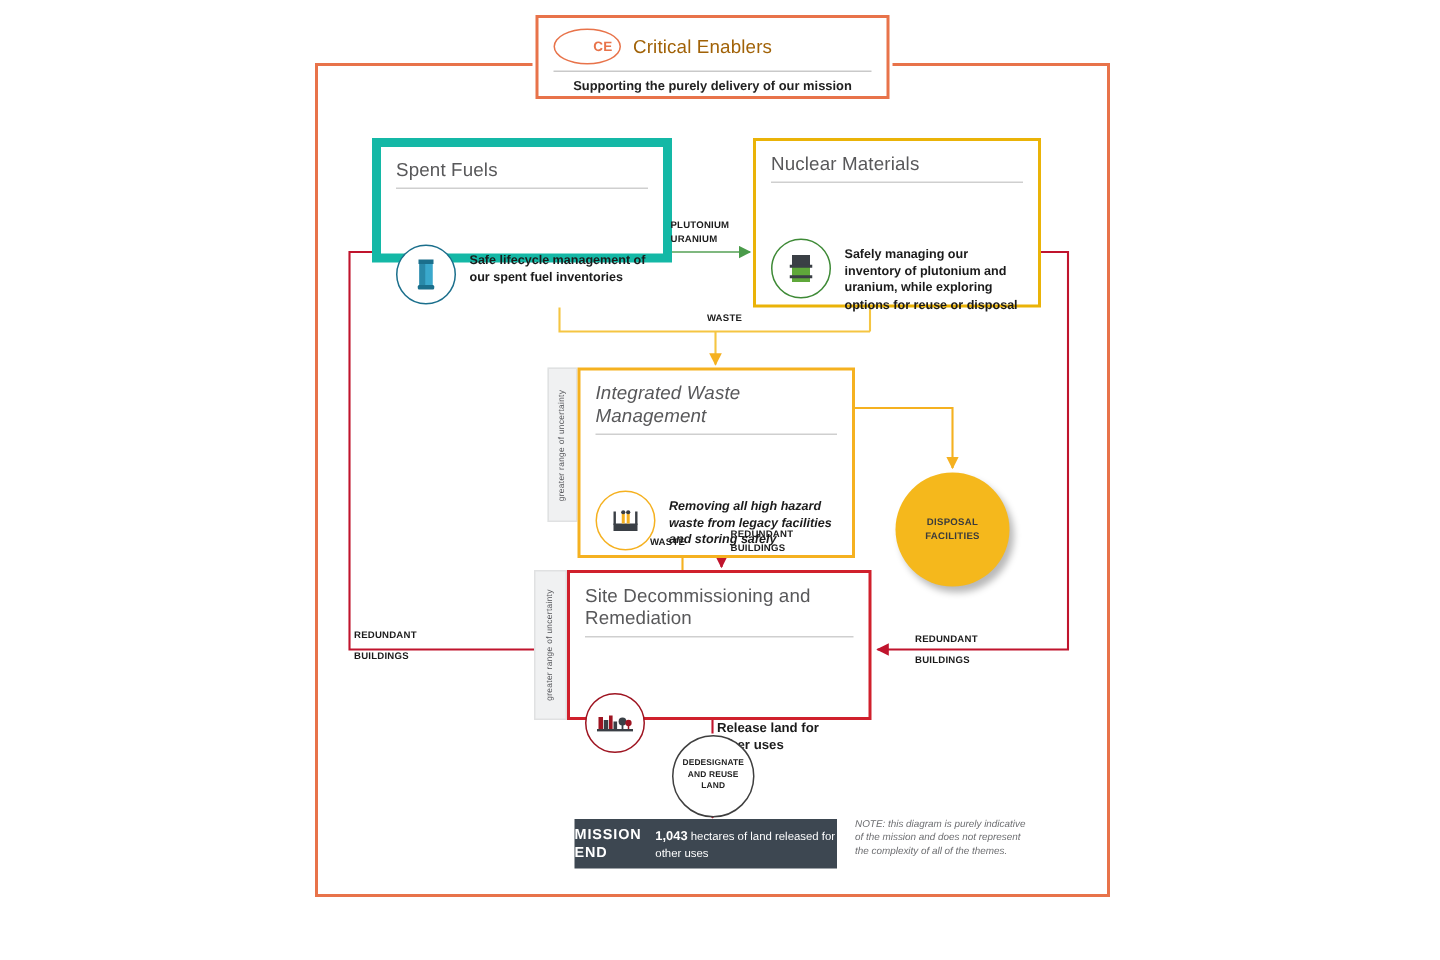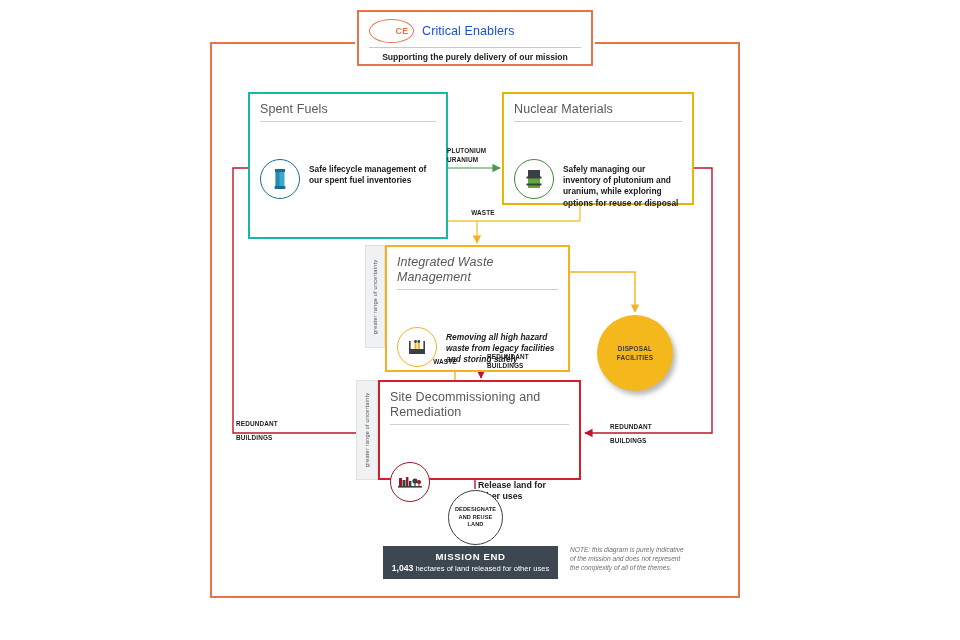--- a/index.html
+++ b/index.html
@@ -29,37 +29,37 @@
   }
   #ce-top{display:flex;align-items:center;gap:8px;height:26px;}
   .ce-badge{
     width:22px;height:22px;border-radius:50%;
     border:1.6px solid #e8734a;color:#e8734a;
     font-size:9px;font-weight:bold;letter-spacing:.2px;
     display:flex;align-items:center;justify-content:center;
     flex:0 0 22px;
     padding-left:21px;
   }
-  .ce-title{font-size:12.5px;color:#1d4ed8;letter-spacing:.1px;}
+  .ce-title{font-size:12.5px;color:#a16207;letter-spacing:.1px;}
   .ce-rule{height:1px;background:#c9c9c9;margin:3px 0 4px 0;}
   .ce-sub{font-size:8.6px;font-weight:bold;color:#222;text-align:center;}
 
   
   .card{background:#ffffff;padding:8px 10px 8px 10px;}
   .card-title{font-size:12.5px;color:#58585a;letter-spacing:.1px;line-height:15px;}
   .card-rule{height:1px;background:#cfcfcf;margin:4px 0 8px 0;}
   .card-body{display:flex;align-items:flex-start;gap:9px;margin-top:37px;}
   .icon-circle{
     width:38px;height:38px;border-radius:50%;
     flex:0 0 38px;display:flex;align-items:center;justify-content:center;
     background:#fff;
   }
   .card-text{font-size:8.4px;font-weight:bold;color:#1b1b1b;line-height:11.2px;padding-top:5px;}
 
-  #card-spent-fuels{left:248px;top:92px;width:200px;height:147px;border:2px solid #14b8a6;}
+  #card-spent-fuels{left:248px;top:92px;width:200px;height:83px;border:6px solid #14b8a6;}
   #card-nuclear-materials{left:502px;top:92px;width:192px;height:113px;border:2px solid #eab308;}
   #card-iwm{left:385px;top:245px;width:185px;height:127px;border:2px solid #f5b120;font-style:italic;}
   #card-sdr{left:378px;top:380px;width:203px;height:100px;border:2px solid #d0202c;}
 
   
   .unc-strip{
     background:#f0f1f2;border:1px solid #e0e1e2;
     display:flex;align-items:center;justify-content:center;
   }
   .unc-text{
@@ -81,21 +81,21 @@
   #dedesignate{
     left:448px;top:490px;width:55px;height:55px;border-radius:50%;
     background:#ffffff;border:1px solid #3f3f3f;
     display:flex;align-items:center;justify-content:center;text-align:center;
   }
   #dedesignate .dtext{font-size:5.6px;font-weight:bold;color:#222;line-height:7.6px;letter-spacing:.1px;}
 
   
   #mission-end{
     left:383px;top:546px;width:175px;height:33px;background:#3d4751;
-    display:flex;flex-direction:column;align-items:center;justify-content:center;
+    display:flex;flex-direction:row;align-items:center;justify-content:center;
     color:#ffffff;
   }
   #mission-end .me-title{font-size:9.6px;font-weight:bold;letter-spacing:.6px;line-height:12px;}
   #mission-end .me-sub{font-size:7.6px;line-height:11px;}
   #mission-end .me-sub b{font-size:8.6px;}
 
   
   #note{
     left:570px;top:545px;width:120px;
     font-size:6.6px;font-style:italic;color:#6d6e71;line-height:9.2px;

